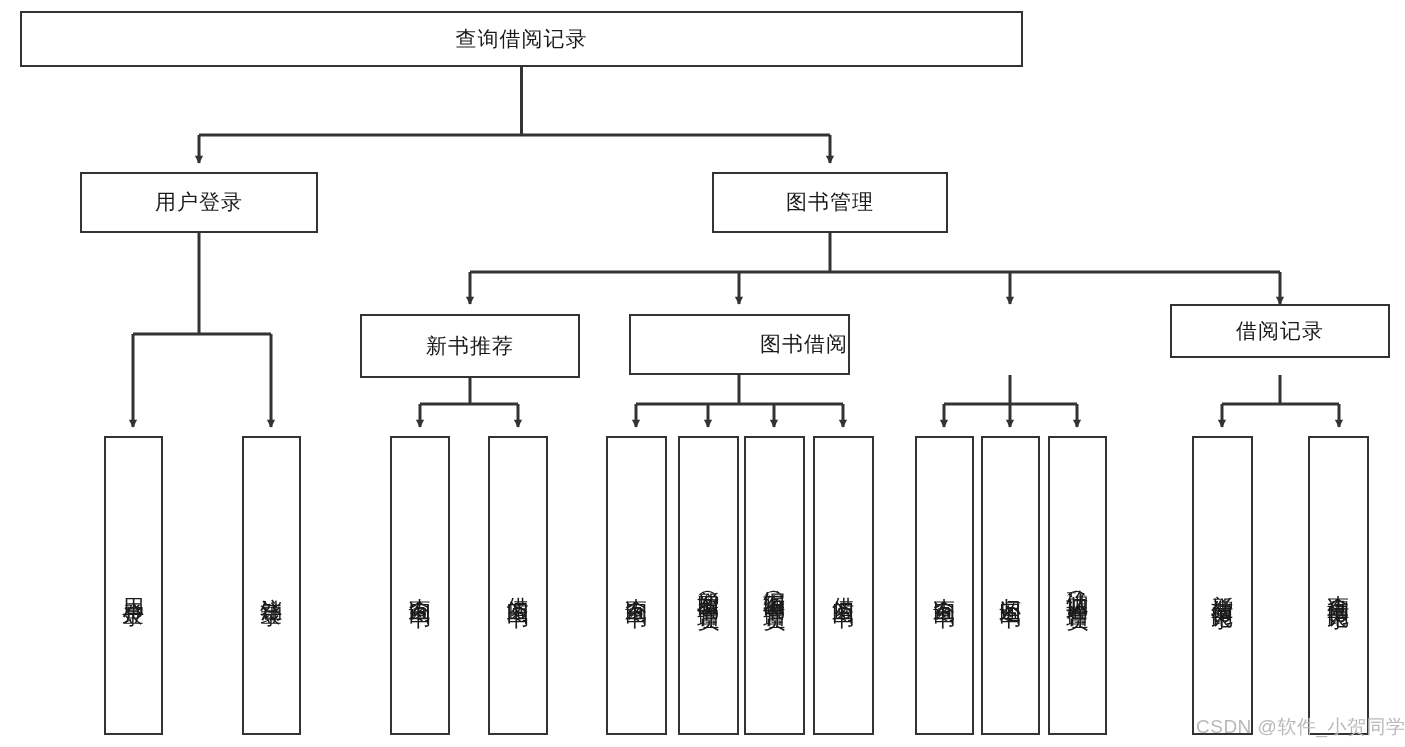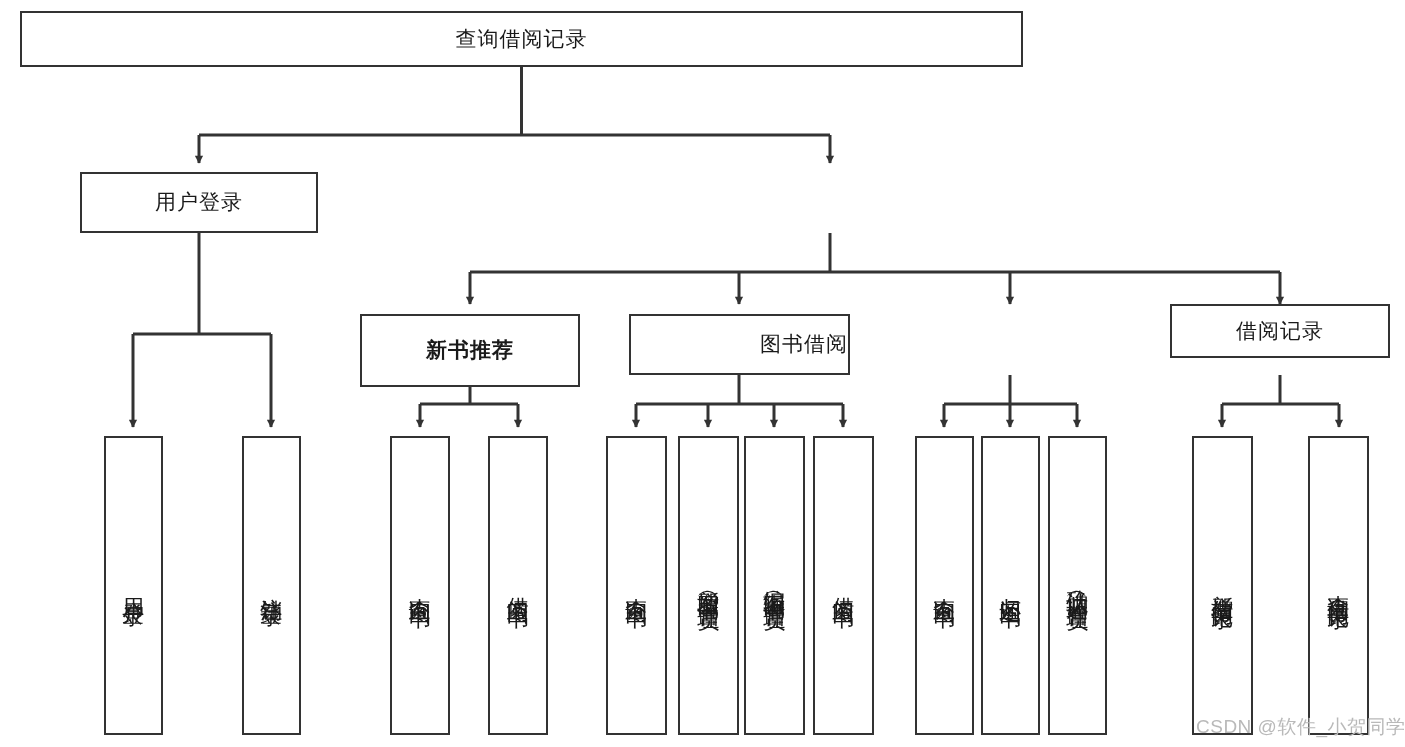--- a/index.html
+++ b/index.html
@@ -121,22 +121,25 @@
   </svg>
 
   <div class="node h" style="left:20px; top:11px; width:1003px; height:56px;">
     <span class="lbl">查询借阅记录</span>
   </div>
 
   <div class="node h" style="left:80px; top:172px; width:238px; height:61px;">
     <span class="lbl">用户登录</span>
   </div>
 
-
-  <div class="node h" style="left:360px; top:314px; width:220px; height:73px;font-weight:bold;">
+  <div class="node h" style="left:712px; top:172px; width:236px; height:61px;">
+    <span class="lbl">图书管理</span>
+  </div>
+
+  <div class="node h" style="left:360px; top:314px; width:220px; height:64px;">
     <span class="lbl">新书推荐</span>
   </div>
 
   <div class="node h" style="left:629px; top:314px; width:221px; height:61px;justify-content:flex-end;">
     <span class="lbl">图书借阅</span>
   </div>
 
 
   <div class="node h" style="left:1170px; top:304px; width:220px; height:54px;">
     <span class="lbl">借阅记录</span>

